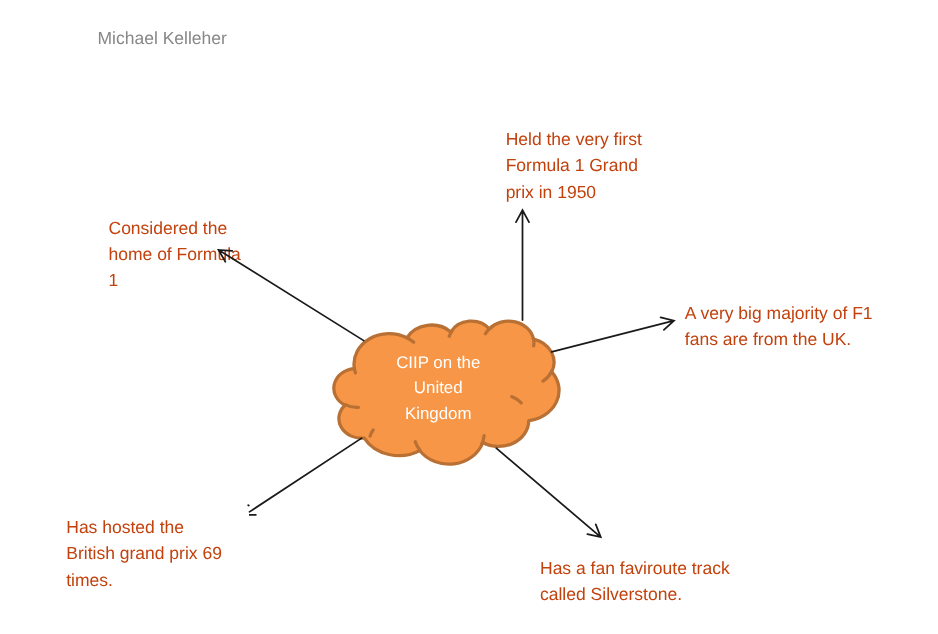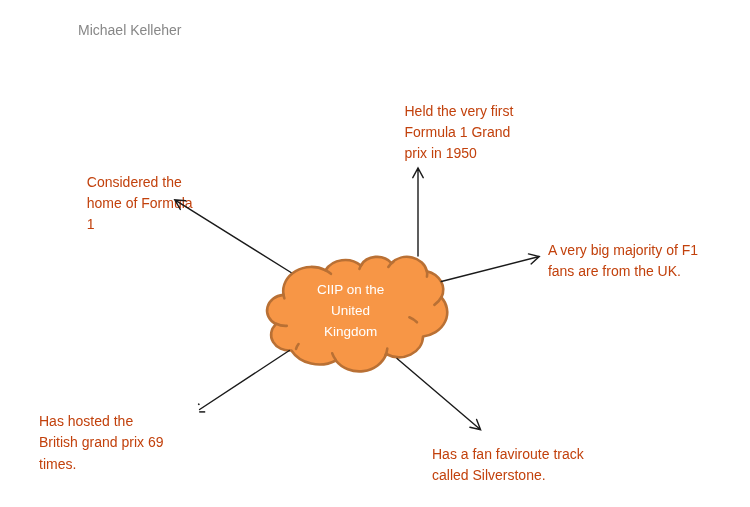--- a/index.html
+++ b/index.html
@@ -13,21 +13,21 @@
 <body>
 <div id="author">Michael Kelleher</div>
 <div class="t" style="left:46.8px;top:171.9px;margin-left:40px;">Considered the
 home of Formula
 1</div>
 <div class="t" style="left:404.5px;top:100.5px;">Held the very first
 Formula 1 Grand
 prix in 1950</div>
 <div class="t" style="left:547.9px;top:240px;">A very big majority of F1
 fans are from the UK.</div>
-<div class="t" style="left:39px;top:411.2px;">Has hosted the
+<div class="t" style="left:53px;top:411.2px;">Has hosted the
 British grand prix 69
 times.</div>
 <div class="t" style="left:432px;top:443.5px;">Has a fan faviroute track
 called Silverstone.</div>
 
 <svg width="750" height="507" viewBox="0 0 750 507">
 
   <g transform="translate(267.1975,256.4766) scale(0.0041659,0.0026495)">
     <path d="M3900 14370 A6753 9190 0 0 1 14005 5202 A5333 7267 0 0 1 22456 3432 A4365 5945 0 0 1 29833 2481 A4857 6595 0 0 1 38318 5576 A5333 7273 0 0 1 41818 15460 A6775 9220 0 0 1 37404 30203 A5785 7867 0 0 1 28556 36813 A6752 9215 0 0 1 16480 39264 A7720 10543 0 0 1 5805 35470 A4360 5918 0 0 1 2114 25548 A4345 5945 0 0 1 3864 14505 Z" fill="#F79646" stroke="#B97034" stroke-width="2.6" vector-effect="non-scaling-stroke" stroke-linejoin="round"></path>
     <path d="M4693 26177 A4345 5945 0 0 1 2160 25380 M6928 34899 A4360 5918 0 0 1 7521 33037 M16478 39090 A6752 9215 0 0 1 15611 36558 M28827 34751 A6752 9215 0 0 1 28327 37547 M34129 22954 A5785 7867 0 0 1 35947 24842 M41798 15354 A5333 7273 0 0 1 40133 18268 M38324 5426 A4857 6595 0 0 1 38345 7597 M29078 3952 A4857 6595 0 0 1 30315 1920 M22141 4720 A4365 5945 0 0 1 22783 2843 M14000 5192 A6753 9190 0 0 1 15300 6540 M4127 15789 A6753 9190 0 0 1 3900 14370" fill="none" stroke="#B97034" stroke-width="2.6" vector-effect="non-scaling-stroke" stroke-linecap="round"></path>

